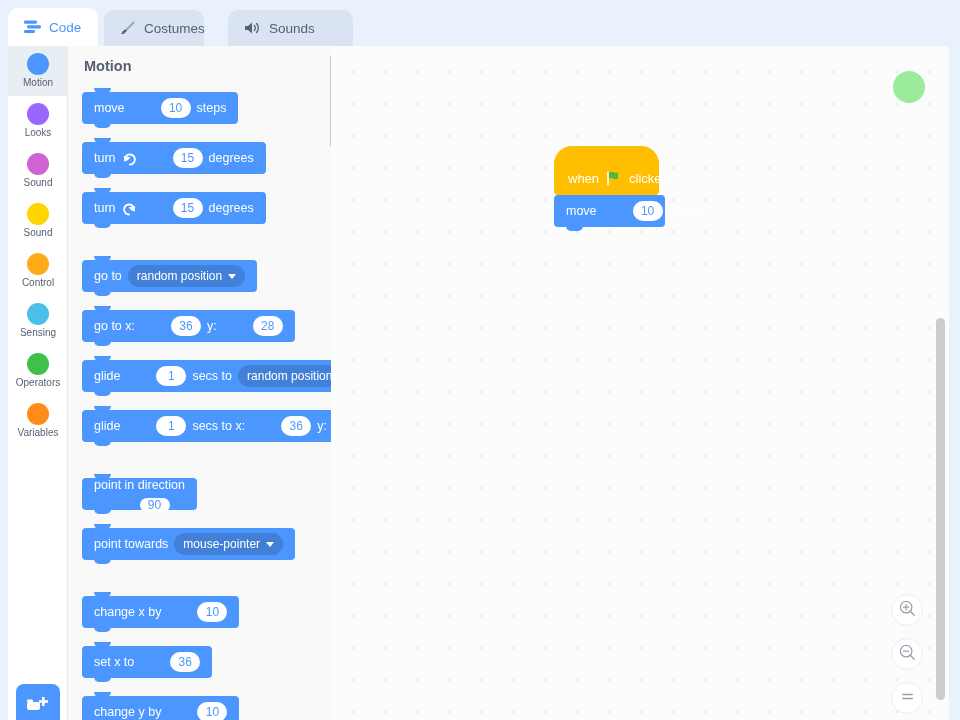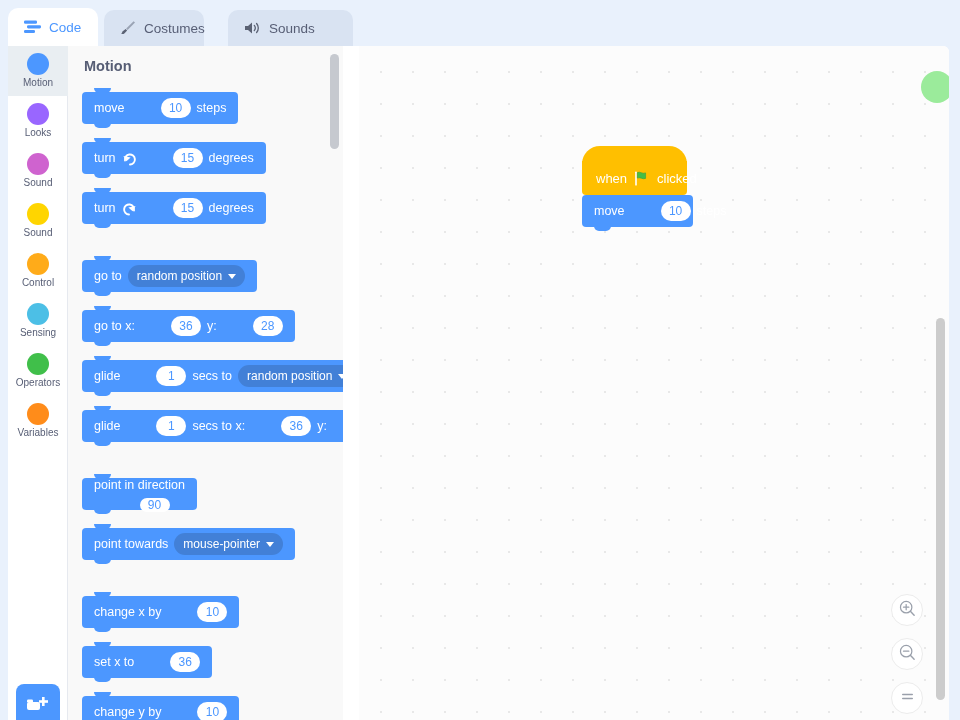--- a/index.html
+++ b/index.html
@@ -113,21 +113,21 @@
   }
   .caret {
     width: 0; height: 0;
     border-left: 4px solid transparent; border-right: 4px solid transparent;
     border-top: 5px solid #ffffff;
   }
   .turn-ico { width: 15px; height: 15px; }
 
   
   .workspace {
-    position: absolute; left: 351px; top: 0; right: 0; height: 674px;
+    position: absolute; left: 323px; top: 0; right: 0; height: 674px;
     background-color: #fcfcfc;
     background-image: radial-gradient(circle, #e8e8e8 1px, transparent 1.1px);
     background-size: 32px 32px;
     background-position: 6px 10px;
     overflow: hidden;
   }
 
   
   .hat {
     position: absolute;

